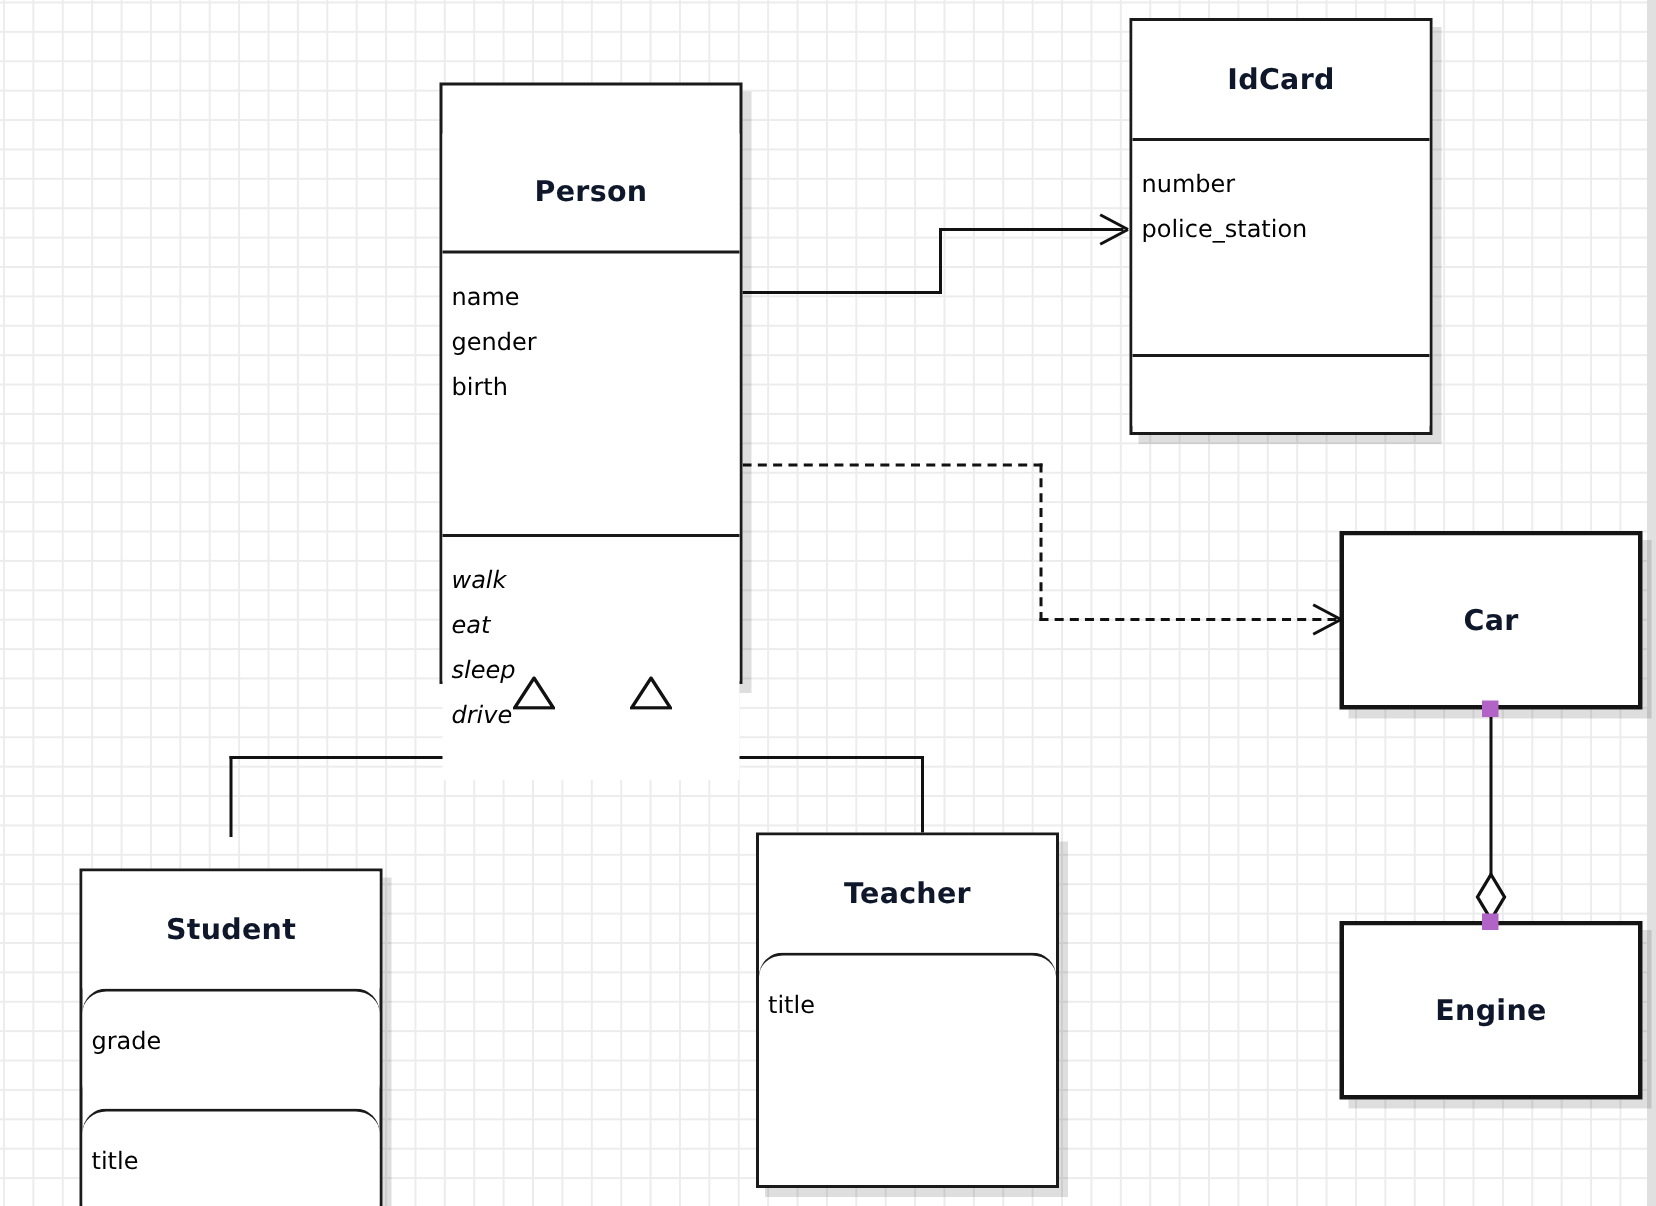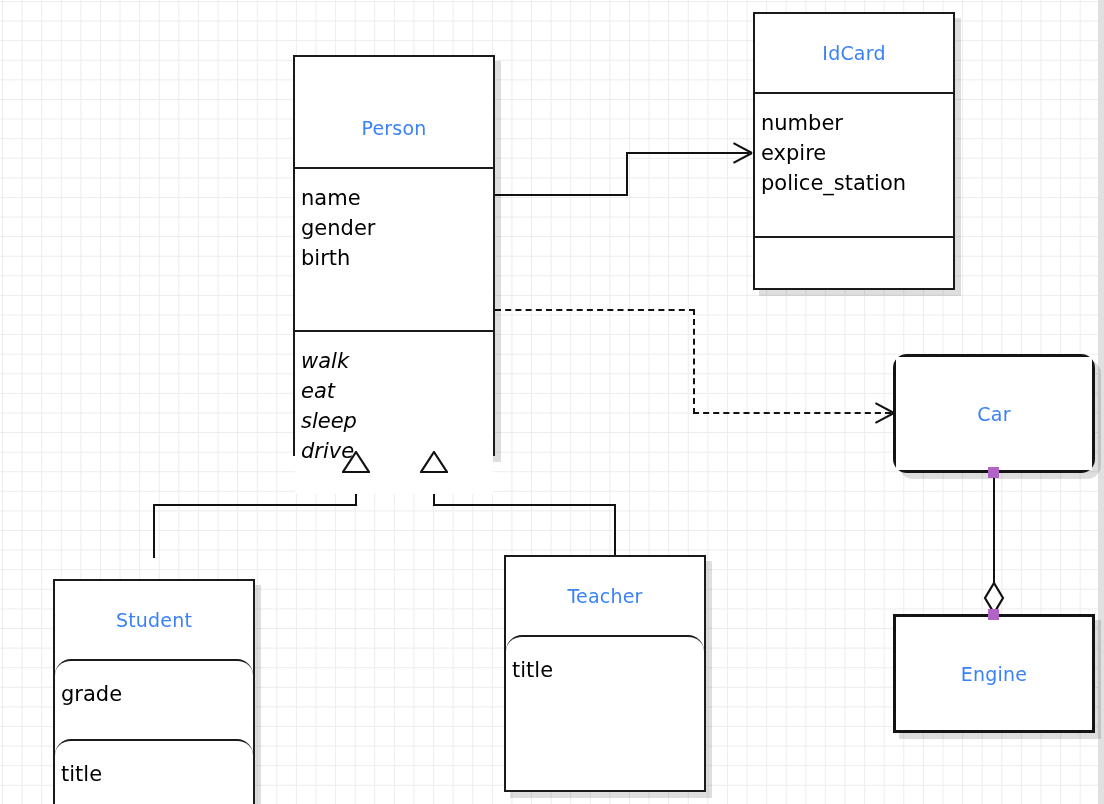--- a/index.html
+++ b/index.html
@@ -47,31 +47,31 @@
     position: relative;
     background: #ffffff;
   }
   .compartment + .compartment {
     border-top: 2px solid #1a1a1a;
   }
   .class-title {
     display: flex;
     align-items: center;
     justify-content: center;
-    font-weight: normal;
+    font-weight: bold;
     font-size: 19px;
-    color: #3b82f6;
+    color: #0f172a;
     letter-spacing: 0.2px;
   }
   .class-title.centered-box {
     height: 100%;
   }
   .members {
     padding: 14px 0 0 6px;
-    font-size: 21px;
+    font-size: 16px;
     line-height: 30px;
     color: #000000;
   }
   .members .member {
     white-space: nowrap;
   }
   .members.tight {
     padding-top: 18px;
     border-radius: 16px;
   }
@@ -191,40 +191,39 @@
       <polygon points="11,2 20,17 11,32 2,17" fill="#ffffff" stroke="#111111" stroke-width="2.2"></polygon>
     </svg>
   </div>
   <div class="handle" style="left:988px; top:467px;"></div>
   <div class="handle" style="left:988px; top:609px;"></div>
 
   <div class="uml-class" style="left:293px; top:55px; width:202px; height:401px;">
     <div class="compartment class-title" style="height:78px;margin-top:32px;">
       <span>Person</span>
     </div>
-    <div class="compartment members" style="height:163px;">
+    <div class="compartment members" style="height:189px;">
       <div class="member">name</div>
       <div class="member">gender</div>
       <div class="member">birth</div>
     </div>
     <div class="compartment members" style="height:164px;font-style:italic;">
       <div class="member">walk</div>
       <div class="member">eat</div>
       <div class="member">sleep</div>
       <div class="member">drive</div>
     </div>
   </div>
 
   <div class="uml-class" style="left:753px; top:12px; width:202px; height:278px;">
     <div class="compartment class-title" style="height:78px;">
       <span>IdCard</span>
     </div>
     <div class="compartment members" style="height:144px;">
       <div class="member">number</div>
-      <div class="member">expire</div>
       <div class="member">police_station</div>
     </div>
     <div class="compartment members" style="height:48px;"></div>
   </div>
 
   <div class="uml-class" style="left:53px; top:555px; width:202px; height:237px;margin-top:24px;">
     <div class="compartment class-title" style="height:78px;">
       <span>Student</span>
     </div>
     <div class="compartment members tight" style="height:80px;">
@@ -237,21 +236,21 @@
 
   <div class="uml-class" style="left:504px; top:555px; width:202px; height:237px;">
     <div class="compartment class-title" style="height:78px;">
       <span>Teacher</span>
     </div>
     <div class="compartment members tight" style="height:84px;">
       <div class="member">title</div>
     </div>
   </div>
 
-  <div class="uml-class thick" style="left:893px; top:354px; width:202px; height:119px;border-radius:14px;">
+  <div class="uml-class thick" style="left:893px; top:354px; width:202px; height:119px;">
     <div class="compartment class-title centered-box">
       <span>Car</span>
     </div>
   </div>
 
   <div class="uml-class thick" style="left:893px; top:614px; width:202px; height:119px;">
     <div class="compartment class-title centered-box">
       <span>Engine</span>
     </div>
   </div>

